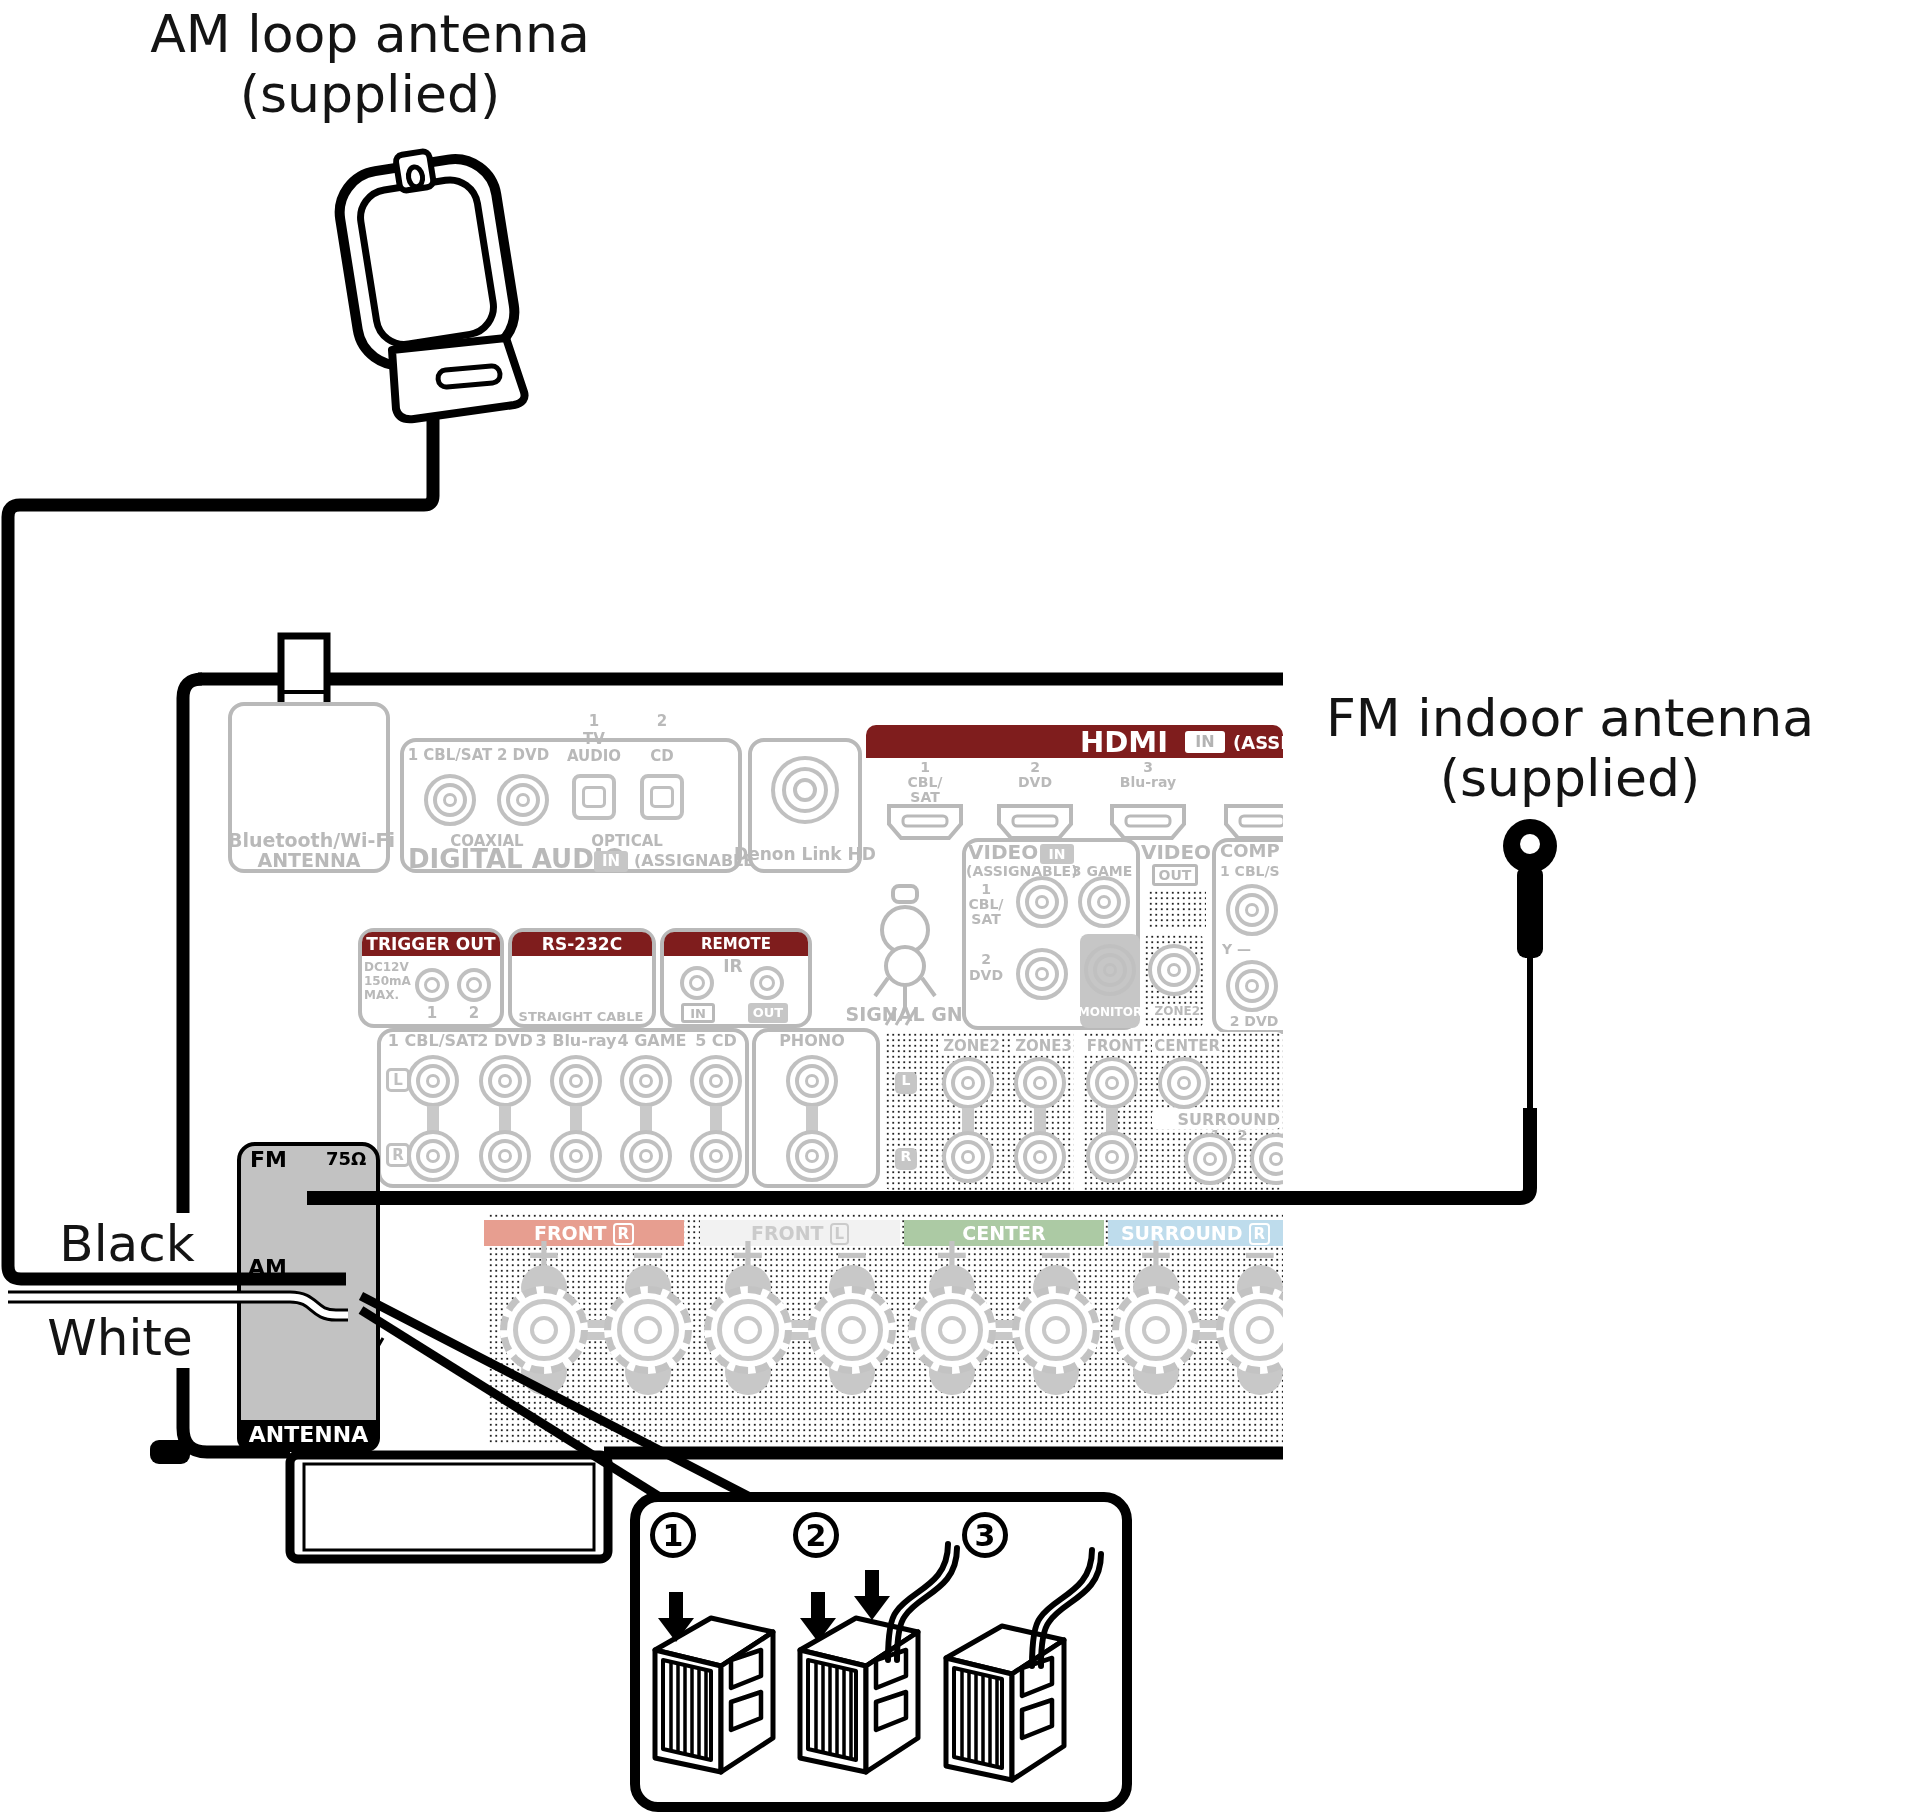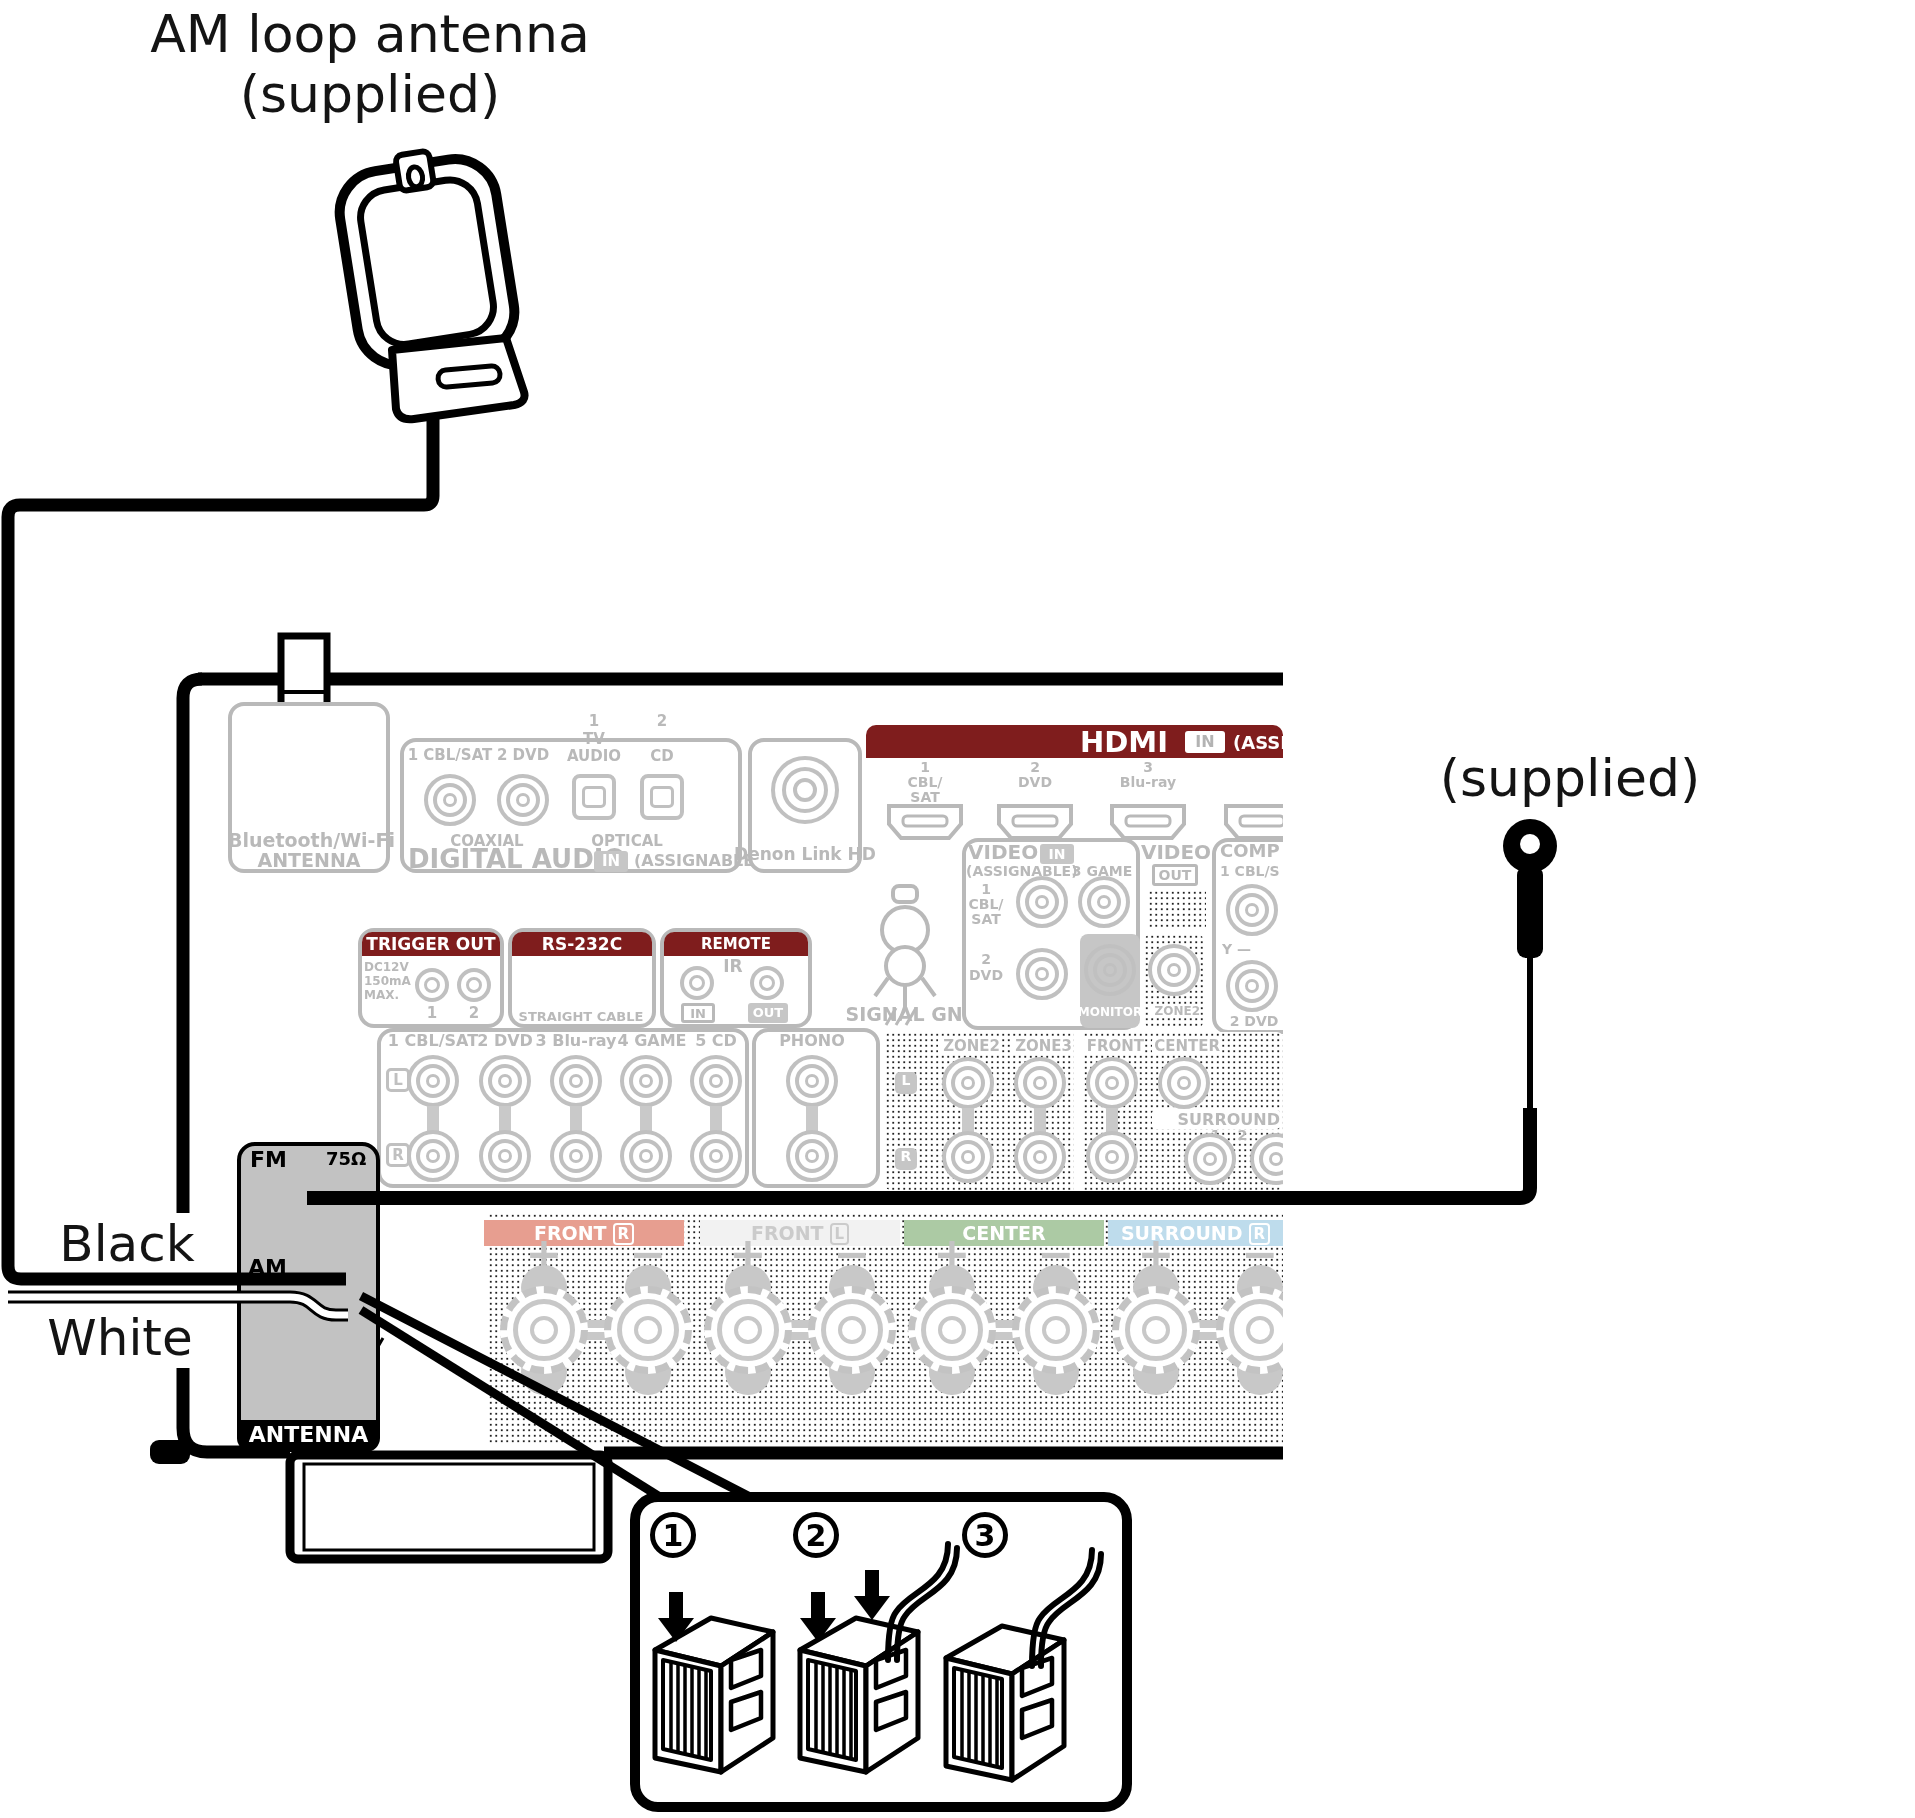--- a/index.html
+++ b/index.html
@@ -409,16 +409,16 @@
       <path d="M1092,1550 C1092,1592 1054,1596 1040,1618 Q1032,1628 1032,1666"></path>
       <path d="M1101,1554 C1101,1596 1063,1600 1049,1622 Q1041,1632 1041,1666"></path>
     </g>
   </g>
 </svg>
 
 <div class="biglabel" style="left:120px;top:4px;width:500px">
   <span>AM loop antenna</span><br><span>(supplied)</span>
 </div>
 <div class="biglabel" style="left:1315px;top:688px;width:510px">
-  <br><span>(supplied)</span>
+  <span>FM indoor antenna</span><br><span>(supplied)</span>
 </div>
 <div class="biglabel" style="left:52px;top:1214px;width:150px;font-size:50px">Black</div>
 <div class="biglabel" style="left:40px;top:1308px;width:160px;font-size:50px">White</div>
 
 </body></html>

